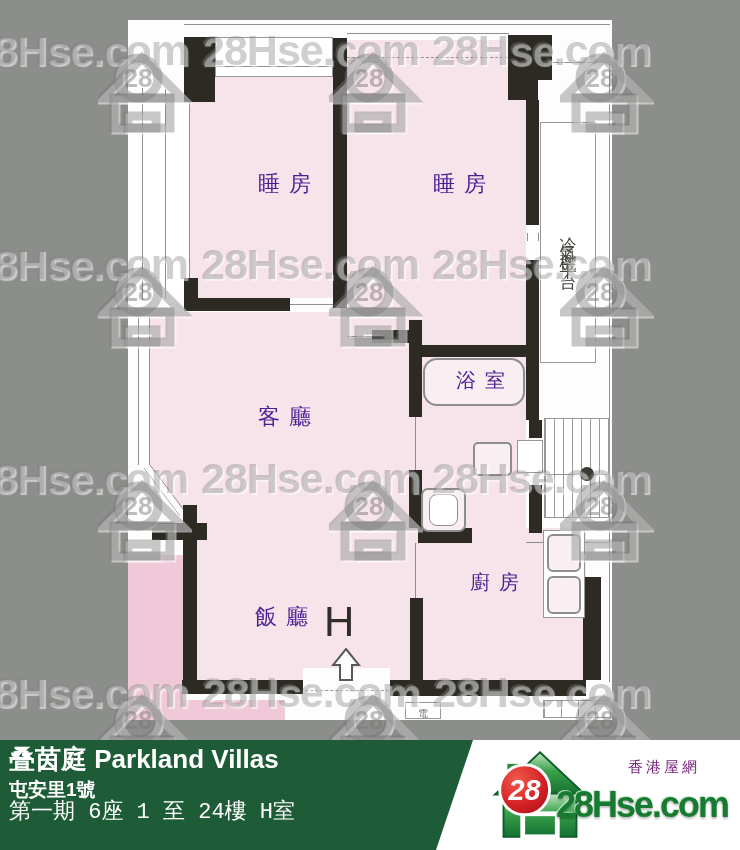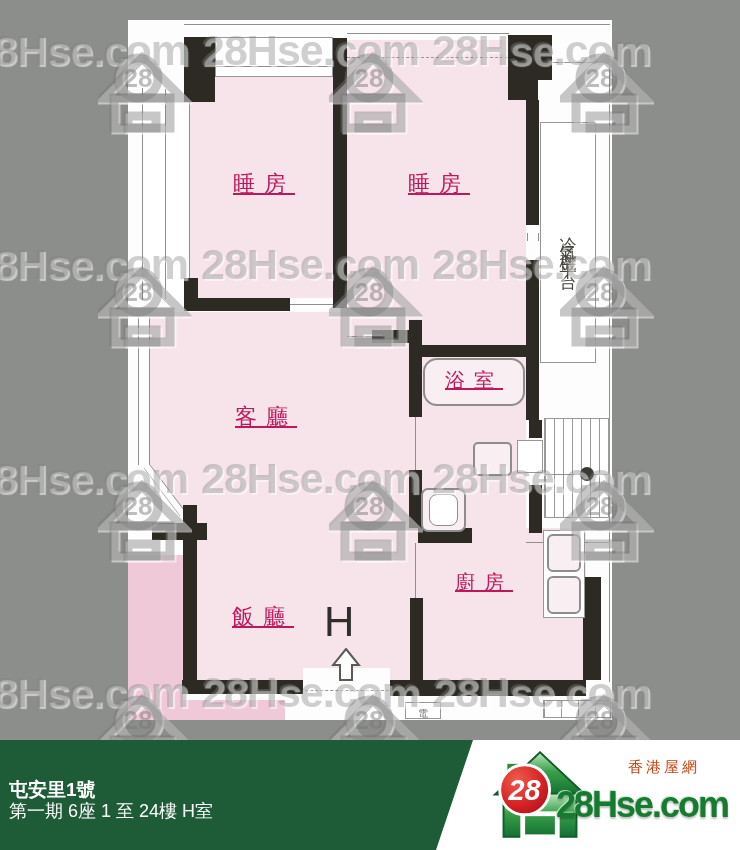--- a/index.html
+++ b/index.html
@@ -7,22 +7,22 @@
               font-family:"Liberation Sans", sans-serif; }
   #stage { position:relative; width:740px; height:850px; background:var(--bg,#8c8e8b); }
   .abs  { position:absolute; }
   .wall { position:absolute; background:var(--wall,#2c2a23); }
   .pink { position:absolute; background:var(--pink,#f7e3ea); }
   .adj  { position:absolute; background:var(--adjpink,#f0c9d9); }
   .ln   { position:absolute; background:#8f8f8f; }
   .thinbox { position:absolute; border:1px solid #979797; background:#fff; }
   .winpair { position:absolute; border-left:1px solid #8f8f8f; border-right:1px solid #8f8f8f; background:#fff; }
   .dash { position:absolute; border-top:1px dashed #949494; }
-  .label { position:absolute; color:#be185d; font-size:22px; letter-spacing:9px;
-           text-align:center; white-space:nowrap; line-height:1;text-decoration:underline; }
+  .label { position:absolute; color:#4c1d95; font-size:22px; letter-spacing:9px;
+           text-align:right; white-space:nowrap; line-height:1; }
   .fix { position:absolute; border:2px solid #8d8d8d; background:#f9eef2; }
   
   #paper { position:absolute; left:128px; top:20px; width:484px; height:700px; background:#fdfdfd; }
   
   #ac-text { position:absolute; left:414px; top:118px; width:52px; height:215px;
              writing-mode:vertical-rl; text-orientation:upright; font-size:17px;
              letter-spacing:9px; color:#45433e; display:flex; align-items:center; justify-content:center; }
   
   #stairs { position:absolute; left:416px; top:398px; width:66px; height:100px; background:
             repeating-linear-gradient(90deg,#9a9a9a 0 1px,transparent 1px 9px) #fff;
@@ -41,27 +41,27 @@
   .wm-house { position:absolute; left:128px; top:26px; }
   .wm-badge { font:bold 26px "Liberation Sans",sans-serif; fill:rgba(120,120,120,.48); text-anchor:middle; }
   
   #infobar { position:absolute; left:0; top:740px; width:740px; height:110px; background:#fff; z-index:50; }
   #greenband { position:absolute; left:0; top:0; width:500px; height:110px;
                background:var(--bargreen,#1e5c38);
                clip-path:polygon(0 0,473px 0,436px 110px,0 110px); }
   .bar-line { position:absolute; left:9px; color:#fff; white-space:nowrap; line-height:1; }
   #bar-title { top:6px;  font-size:26px; font-weight:bold; }
   #bar-addr  { top:40px; font-size:19px; font-weight:bold; }
-  #bar-phase { top:62px; font-size:18px; }
+  #bar-phase { top:62px; font-size:22px;font-family:Liberation Mono, monospace; }
   #bar-area  { top:85px; font-size:16px; }
   #logo { position:absolute; left:492px; top:10px; width:245px; height:100px; }
   #logo-site { position:absolute; left:64px; top:34px; font-size:36px; font-weight:bold;
                letter-spacing:-2px; color:var(--logogreen,#177a31);
                text-shadow:0 2px 2px rgba(0,0,0,.25), -1px -1px 0 rgba(190,230,195,.9); }
-  #logo-cn { position:absolute; left:136px; top:8px; font-size:15px; letter-spacing:3px; color:#c2410c; }
+  #logo-cn { position:absolute; left:136px; top:8px; font-size:15px; letter-spacing:3px; color:#701a75; }
 </style>
 </head>
 <body>
 
 <div id="stage">
 
   <div id="paper">
 
     <div class="pink" style="left:62px;top:57px;width:143px;height:221px;"></div>
     <div class="pink" style="left:219px;top:20px;width:179px;height:290px;"></div>
@@ -368,20 +368,21 @@
             <rect x="30" y="64" width="28" height="12"></rect>
             <circle cx="40" cy="26" r="20"></circle>
           </g>
           <text x="40" y="35" class="wm-badge">28</text>
         </svg>
       </div>
     </div>
 
   <div id="infobar">
     <div id="greenband">
+      <div class="bar-line" id="bar-title">叠茵庭 Parkland Villas</div>
       <div class="bar-line" id="bar-addr">屯安里1號</div>
       <div class="bar-line" id="bar-phase">第一期 6座 1 至 24樓 H室</div>
     </div>
     <div id="logo">
       <svg width="96" height="92" viewBox="0 0 100 95" style="position:absolute;left:0;top:0;">
         <defs>
           <linearGradient id="gh" x1="0" y1="0" x2="0" y2="1">
             <stop offset="0" stop-color="#bfe6c2"></stop>
               <stop offset="0.45" stop-color="#39a04a"></stop>
               <stop offset="1" stop-color="#147032"></stop>

